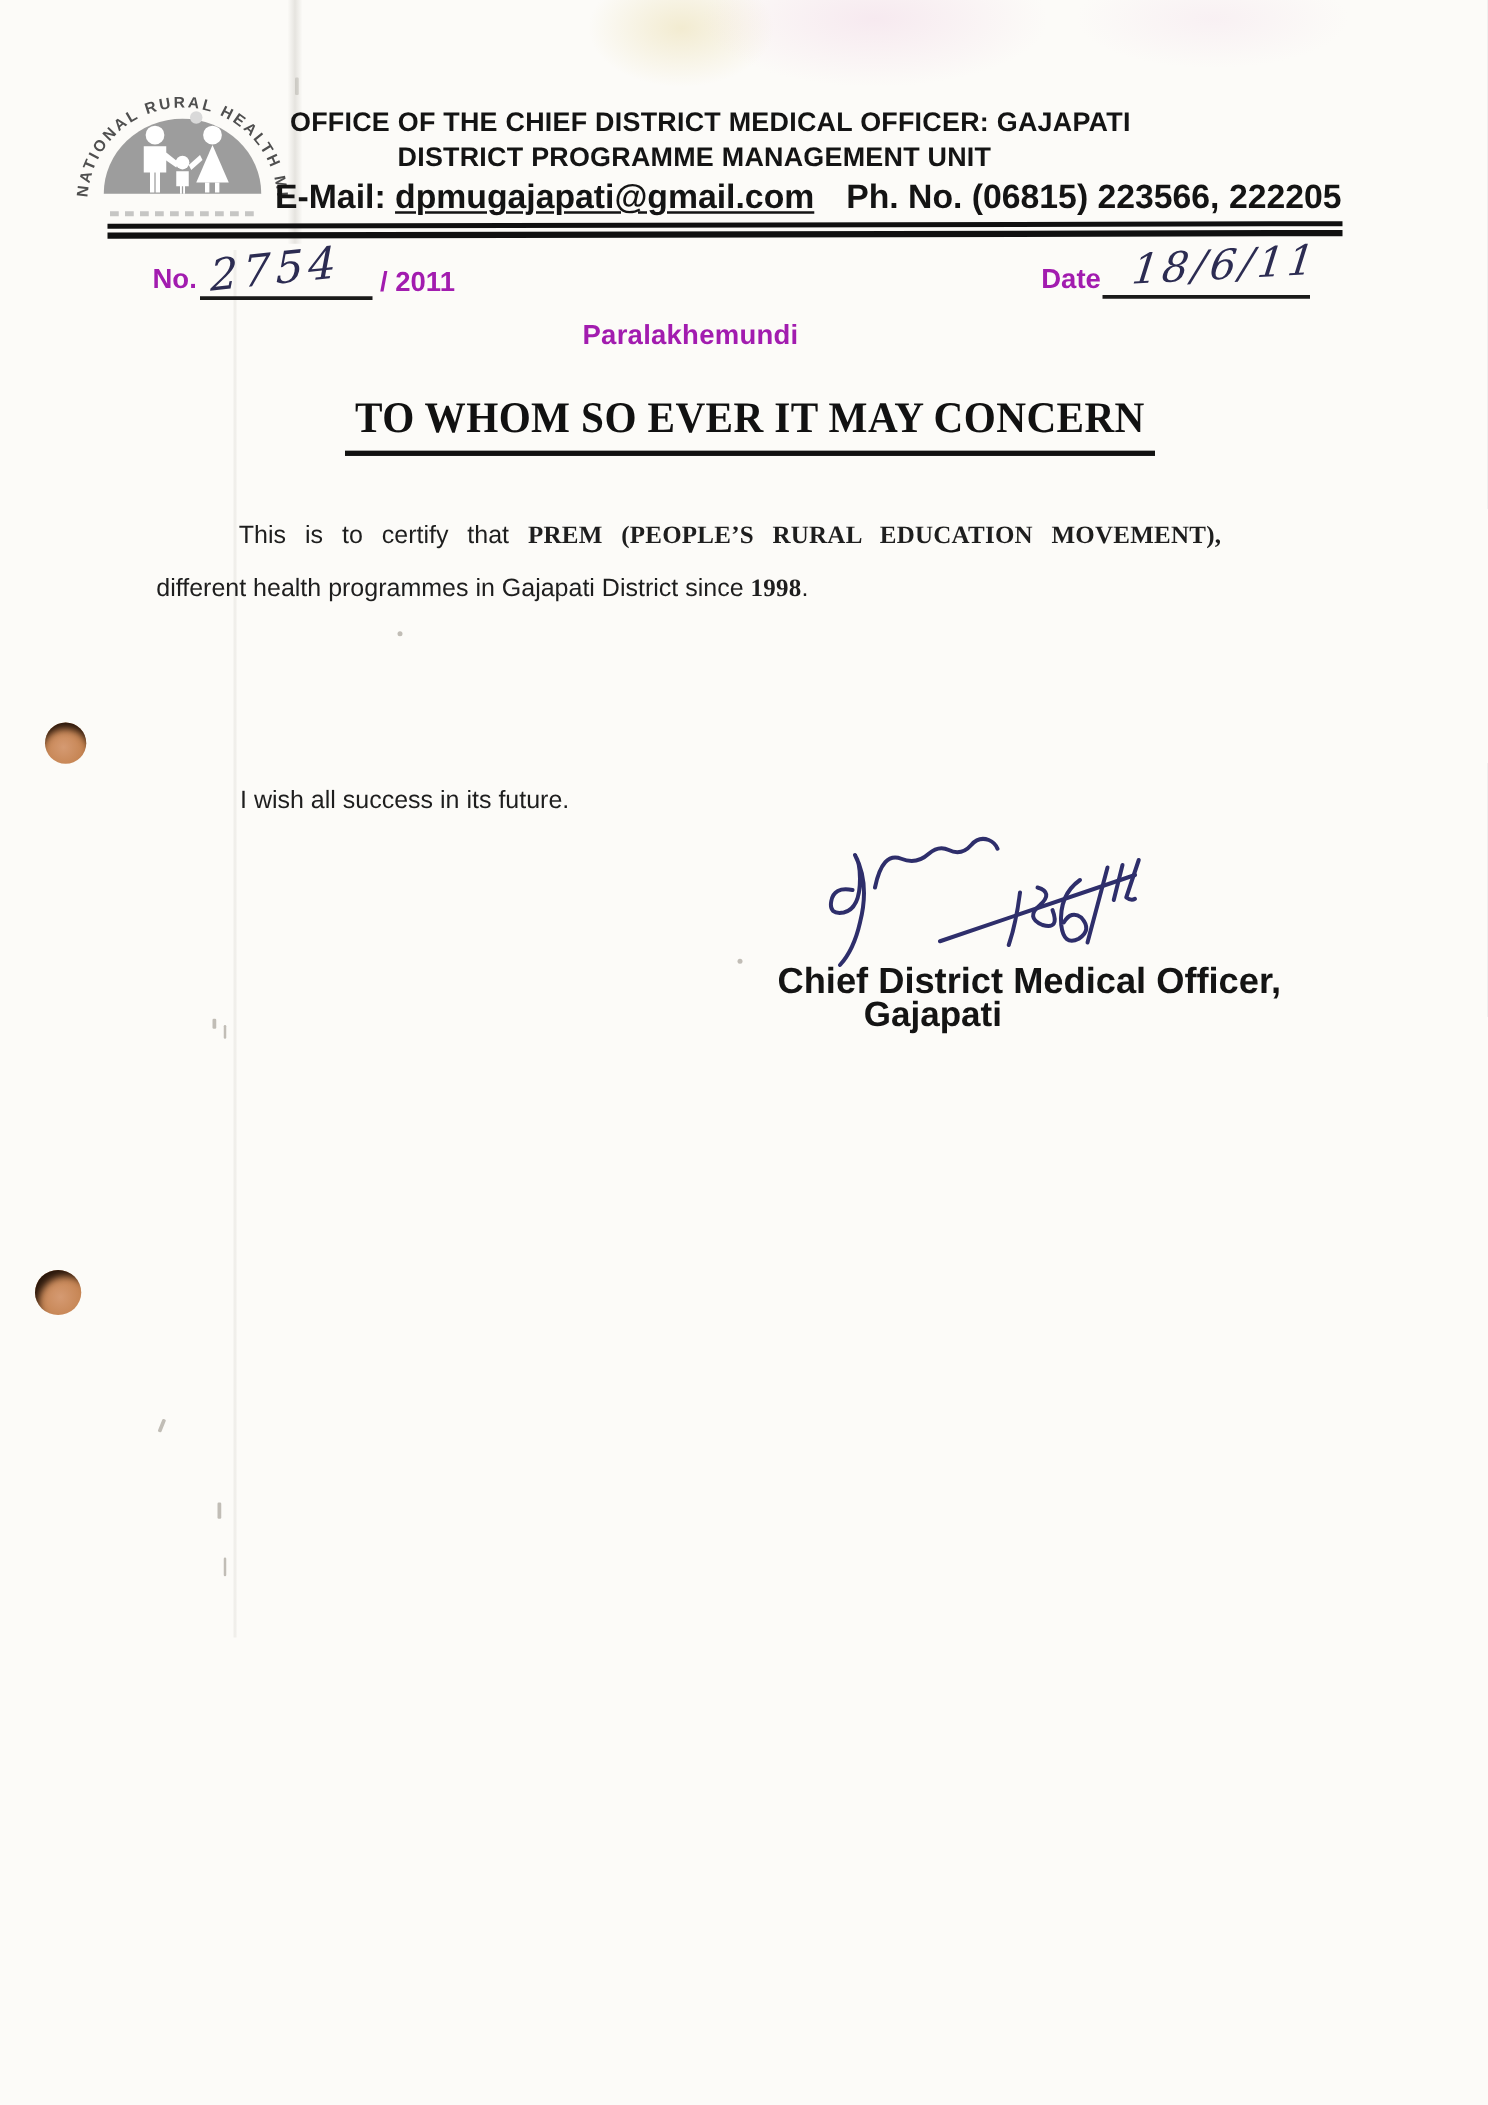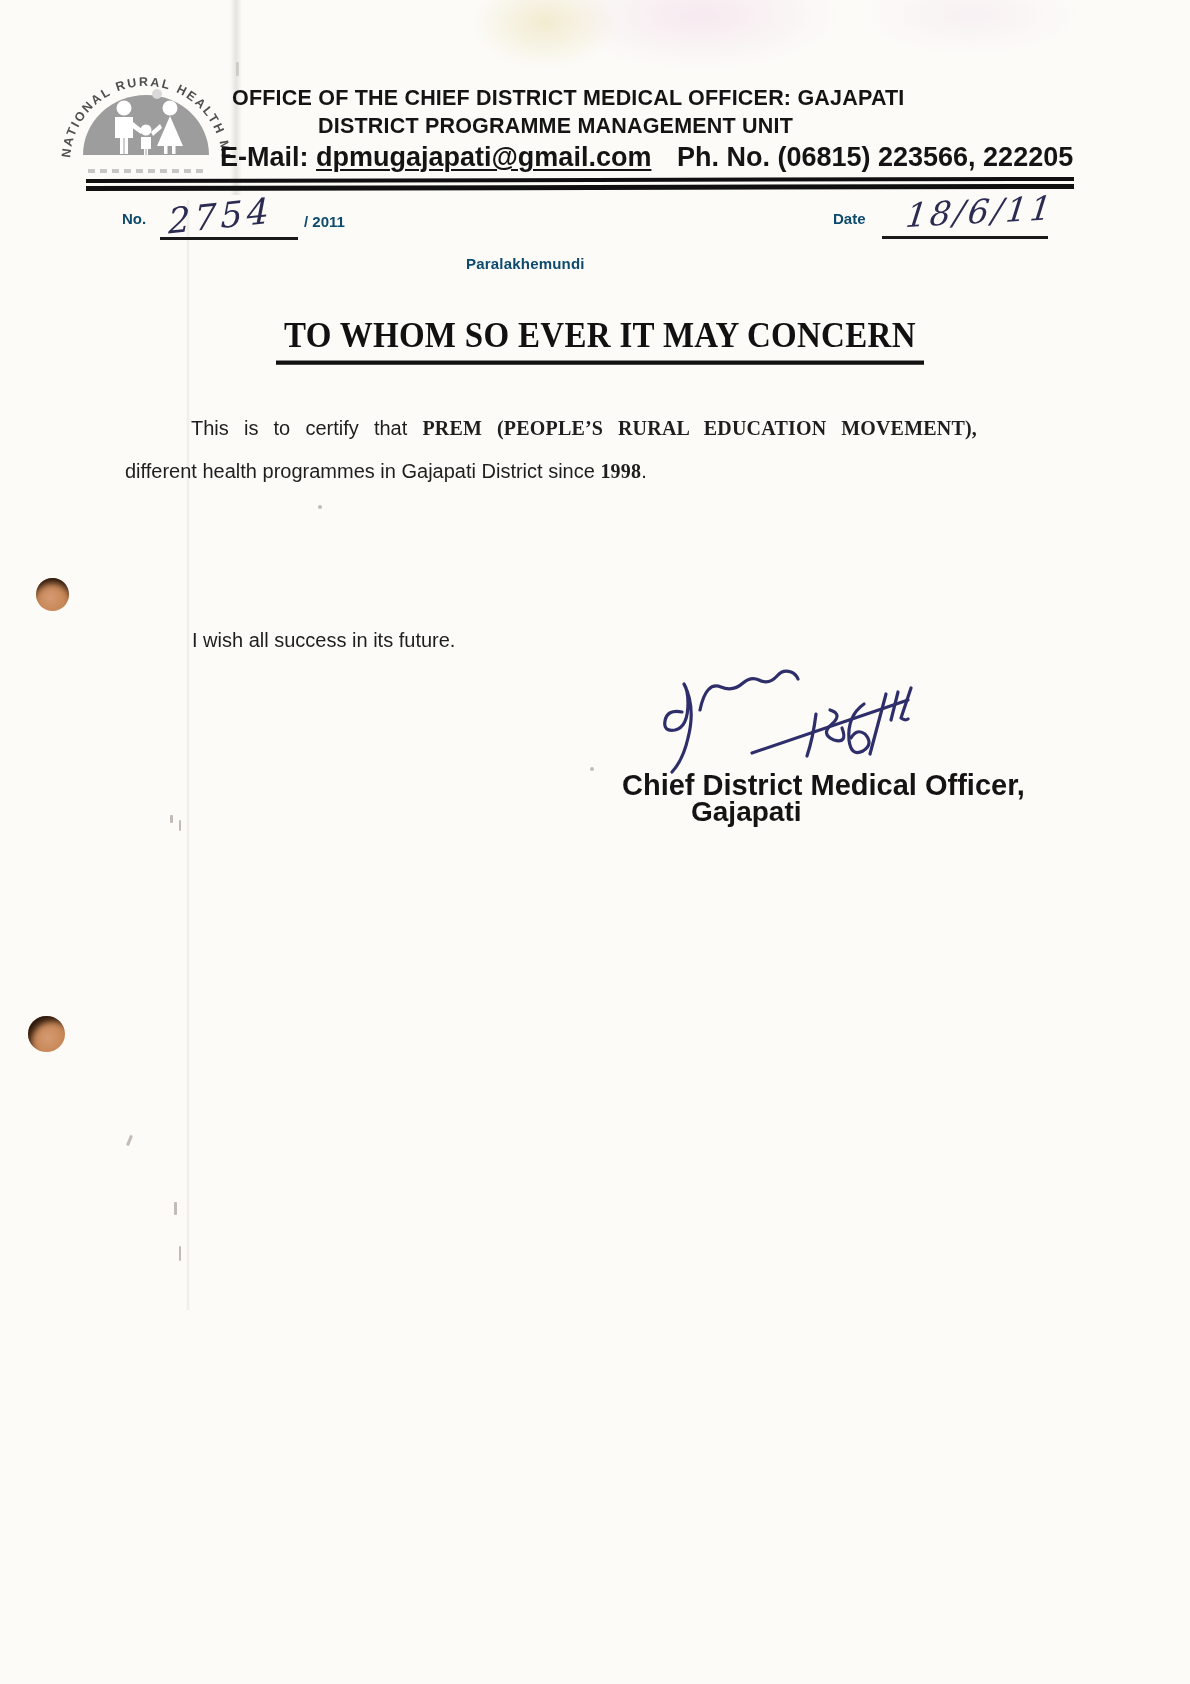--- a/index.html
+++ b/index.html
@@ -13,21 +13,21 @@
   .hdr1{left:232px;top:86px;font-size:21.5px;letter-spacing:.2px;}
   .hdr2{left:318px;top:114px;font-size:21.5px;letter-spacing:.2px;}
   .hdr3{left:220px;top:142px;font-size:27px;text-align:right;}
   .hdr3 .email{text-decoration:underline;text-underline-offset:3px;text-decoration-thickness:2px;}
   .hdr3 .phone{margin-left:18px;}
   .rule{position:absolute;left:86px;top:178px;width:988px;transform:rotate(-.12deg);}
   .rule .b1{height:4px;background:#101010;}
   .rule .gap{height:3px;}
   .rule .b2{height:5px;background:#101010;}
   
-  .ref{position:absolute;font-weight:bold;font-size:15px;color:#0c4a6e;white-space:nowrap;}
+  .ref{position:absolute;font-weight:bold;font-size:22px;color:#a21caf;white-space:nowrap;}
   .no-label{left:122px;top:210px;}
   .no-underline{position:absolute;left:160px;top:237px;width:138px;border-bottom:3px solid #1a1a1a;}
   .no-year{left:304px;top:213px;}
   .place{left:466px;top:211px;letter-spacing:.2px;margin-top:44px;}
   .date-label{left:833px;top:210px;}
   .date-underline{position:absolute;left:882px;top:236px;width:166px;border-bottom:3px solid #1a1a1a;}
   .hand{position:absolute;font-family:"DejaVu Serif",serif;font-style:italic;color:#2c2c52;white-space:nowrap;}
   .hand-no{left:168px;top:196px;font-size:35px;letter-spacing:4px;transform:rotate(-6deg) skewX(-6deg);}
   .hand-date{left:906px;top:192px;font-size:33px;letter-spacing:3px;transform:rotate(-3deg) skewX(-10deg);}
   

